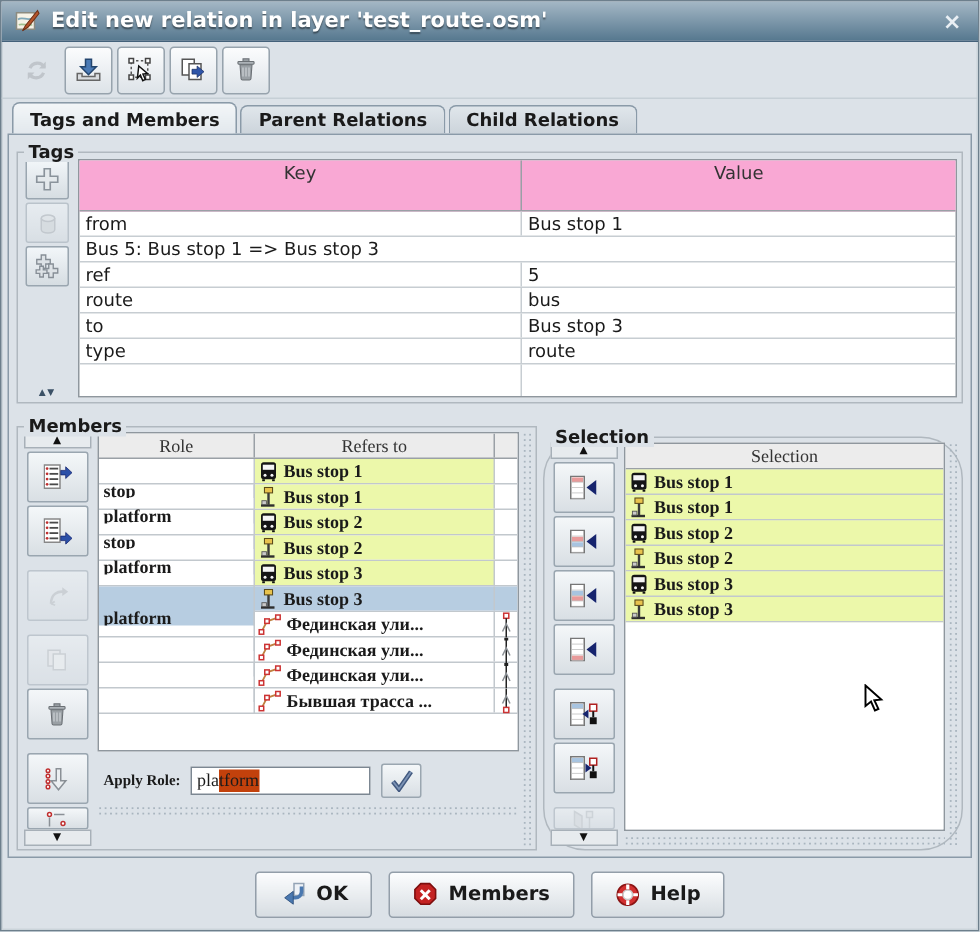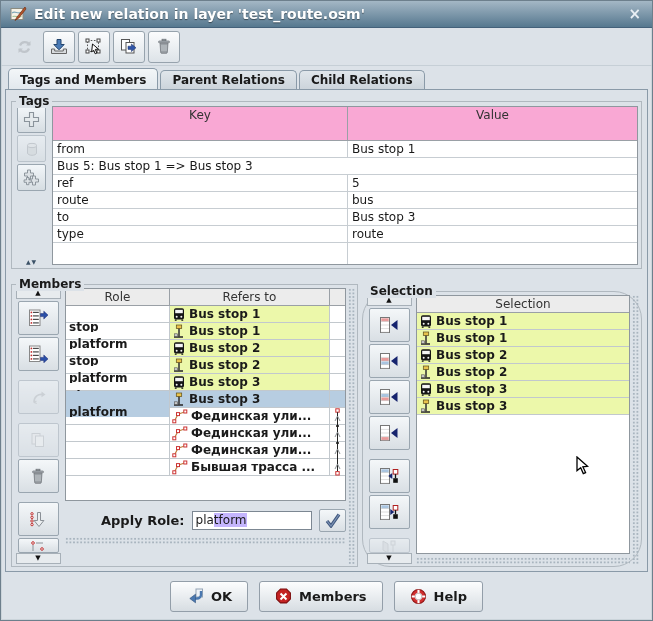--- a/index.html
+++ b/index.html
@@ -49,43 +49,43 @@
   .selection-panel{flex:1;display:flex;padding:3px 2px 2px;border-radius:28px;}
   .v-strip{width:48px;flex:none;display:flex;flex-direction:column;align-items:center;}
   .scrollbtn{width:45px;height:11px;flex:none;border:1px solid #a7b0b8;background:#e7ebee;
     display:flex;align-items:center;justify-content:center;font-size:7px;line-height:1;color:#111;}
   .big-btn{width:41px;height:34px;flex:none;margin-top:2px;border:1px solid #9aa6b0;border-radius:2px;
     background:linear-gradient(#f4f7f9,#d9dfe4);display:flex;align-items:center;justify-content:center;}
   .big-btn.disabled{opacity:.45;}
   .big-btn.gap{margin-top:9px;}
   .big-btn.partial{height:15px;overflow:hidden;align-items:flex-start;}
   .v-strip .bottom{margin-top:auto;}
-  .panel-main{flex:1;display:flex;flex-direction:column;margin-left:3px;min-width:0;}
+  .panel-main{flex:1;display:flex;flex-direction:column;margin-left:3px;min-width:0;font-family:Liberation Serif, serif;}
   .grid-table{border:1px solid #8f979e;background:#fff;display:flex;flex-direction:column;overflow:hidden;}
   .m-table{height:213px;flex:none;}
   .s-table{flex:1;}
   .g-header{display:flex;height:17px;flex:none;background:#ececec;border-bottom:1px solid #9aa0a6;color:#333;}
   .g-header div{line-height:16px;text-align:center;overflow:hidden;}
   .gh-role{width:104px;border-right:1px solid #9aa0a6;}
   .gh-ref{flex:1;border-right:1px solid #9aa0a6;}
   .gh-link{width:15px;}
   .mrow{display:flex;height:17px;flex:none;border-bottom:1px solid #c2c8cd;font-weight:bold;}
   .mc-role{width:104px;border-right:1px solid #c2c8cd;padding:13px 3px;line-height:16px;overflow:hidden;}
   .mc-ref{flex:1;border-right:1px solid #c2c8cd;display:flex;align-items:center;gap:3px;padding:0 2px;
     overflow:hidden;white-space:nowrap;}
   .mc-link{width:15px;display:flex;align-items:center;justify-content:center;}
   .hl .mc-ref{background:#ecf8aa;}
   .sel-row .mc-role,.sel-row .mc-ref,.sel-row .mc-link{background:#b7cde1;}
   .srow{display:flex;height:17px;flex:none;border-bottom:1px solid #c2c8cd;background:#ecf8aa;font-weight:bold;
     align-items:center;gap:3px;padding:0 2px;overflow:hidden;white-space:nowrap;}
   .apply-row{height:28px;flex:none;display:flex;align-items:center;gap:7px;margin:5px 0 0 4px;}
-  .apply-label{font-weight:bold;font-size:13px;margin-left:32px;}
+  .apply-label{font-weight:bold;font-size:10px;}
   .role-input{width:120px;height:19px;border:1px solid #7c8792;background:#fff;padding:1px 3px;
     display:flex;align-items:center;overflow:hidden;}
-  .role-input .selpart{background:#c4b5fd;}
+  .role-input .selpart{background:#c2410c;}
   .check-btn{width:27px;height:23px;border:1px solid #9aa6b0;border-radius:2px;
     background:linear-gradient(#f4f7f9,#d9dfe4);display:flex;align-items:center;justify-content:center;}
   .vtrack{width:7px;flex:none;margin-left:2px;background-image:radial-gradient(#a9b5bf .8px,transparent .9px);
     background-size:3.6px 3.6px;}
   .htrack{height:7px;flex:none;margin-top:3px;background-image:radial-gradient(#a9b5bf .8px,transparent .9px);
     background-size:3.6px 3.6px;}
   
   .footer{height:48px;flex:none;display:flex;align-items:center;justify-content:center;gap:11px;}
   .f-btn{height:31px;padding:0 15px;border:1px solid #939ea9;border-radius:3px;font-weight:bold;font-size:13px;
     background:linear-gradient(#fcfdfe,#d7dde2);display:flex;align-items:center;gap:7px;}

